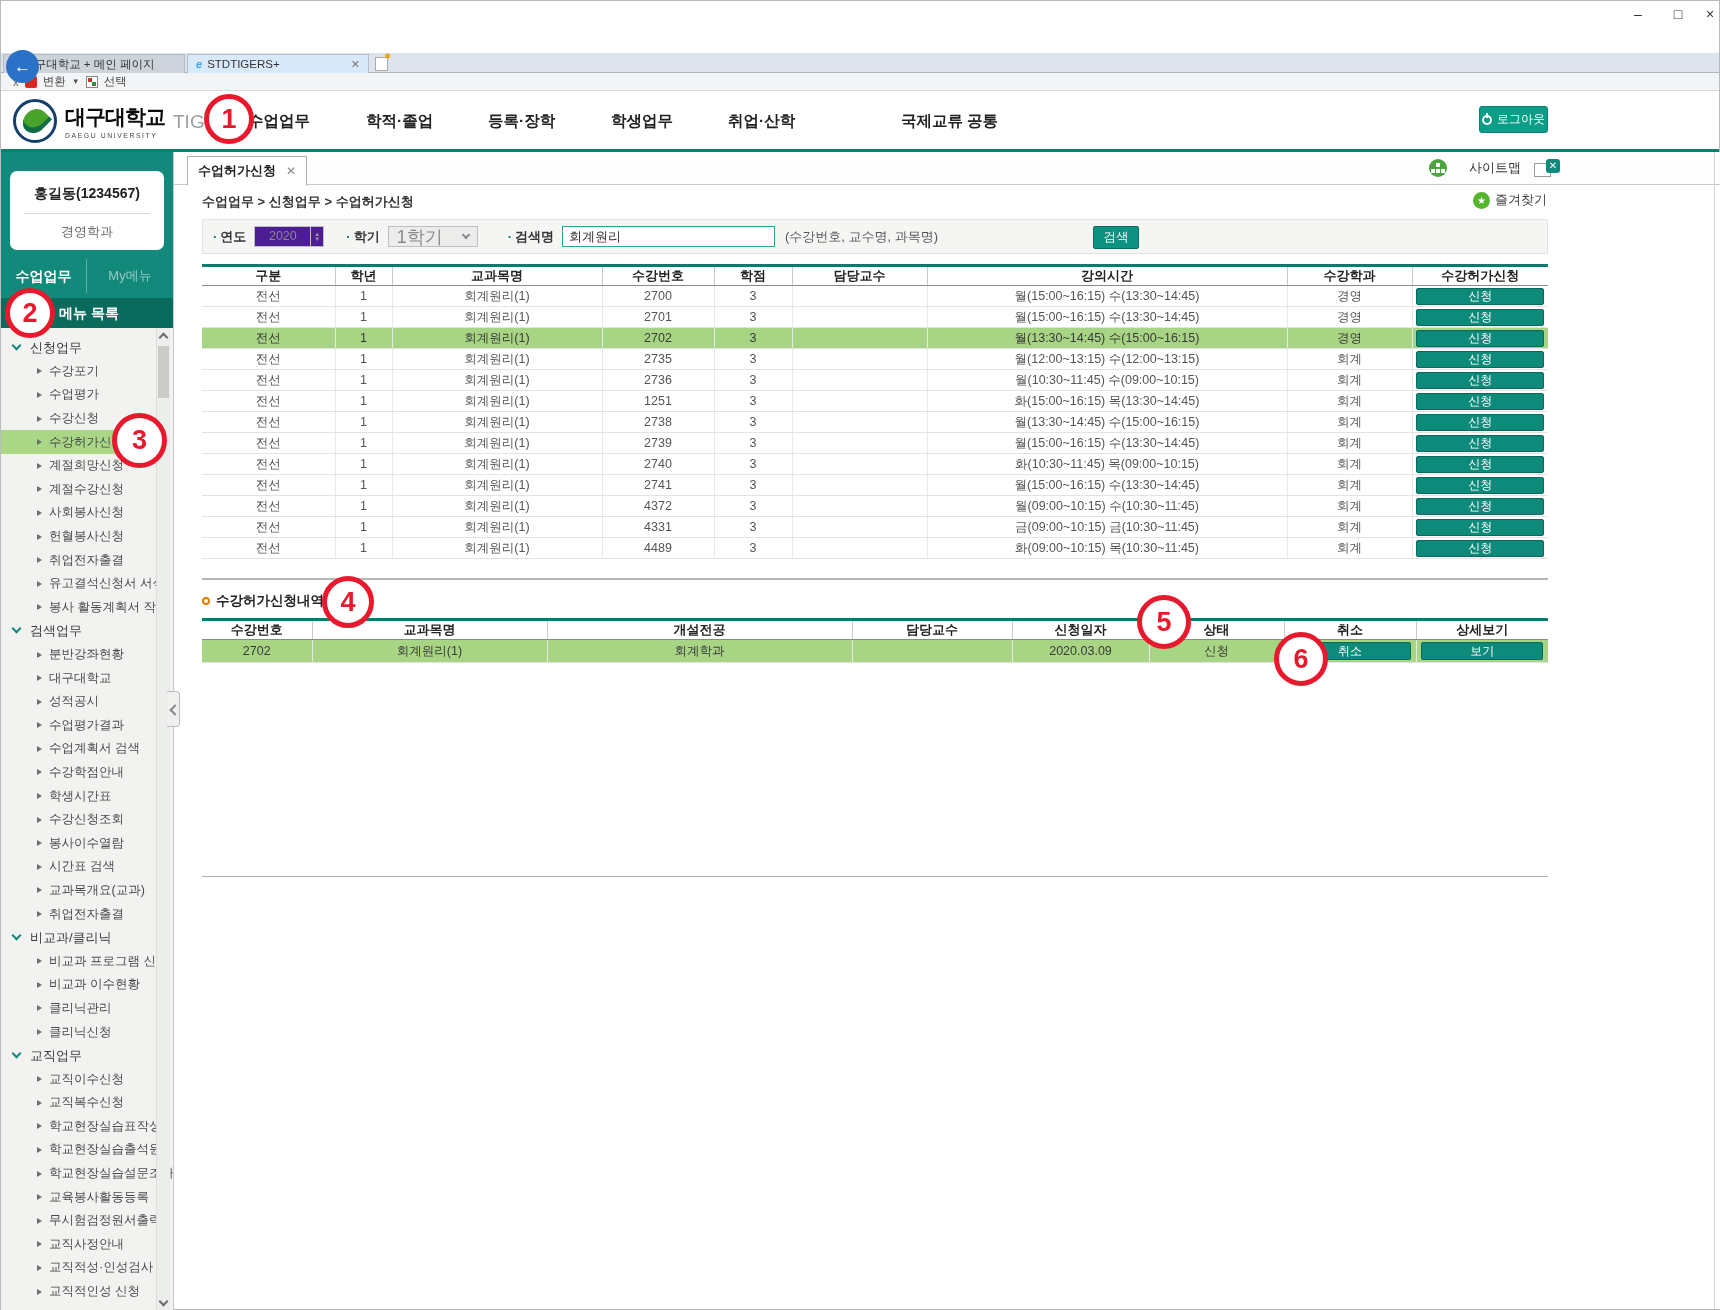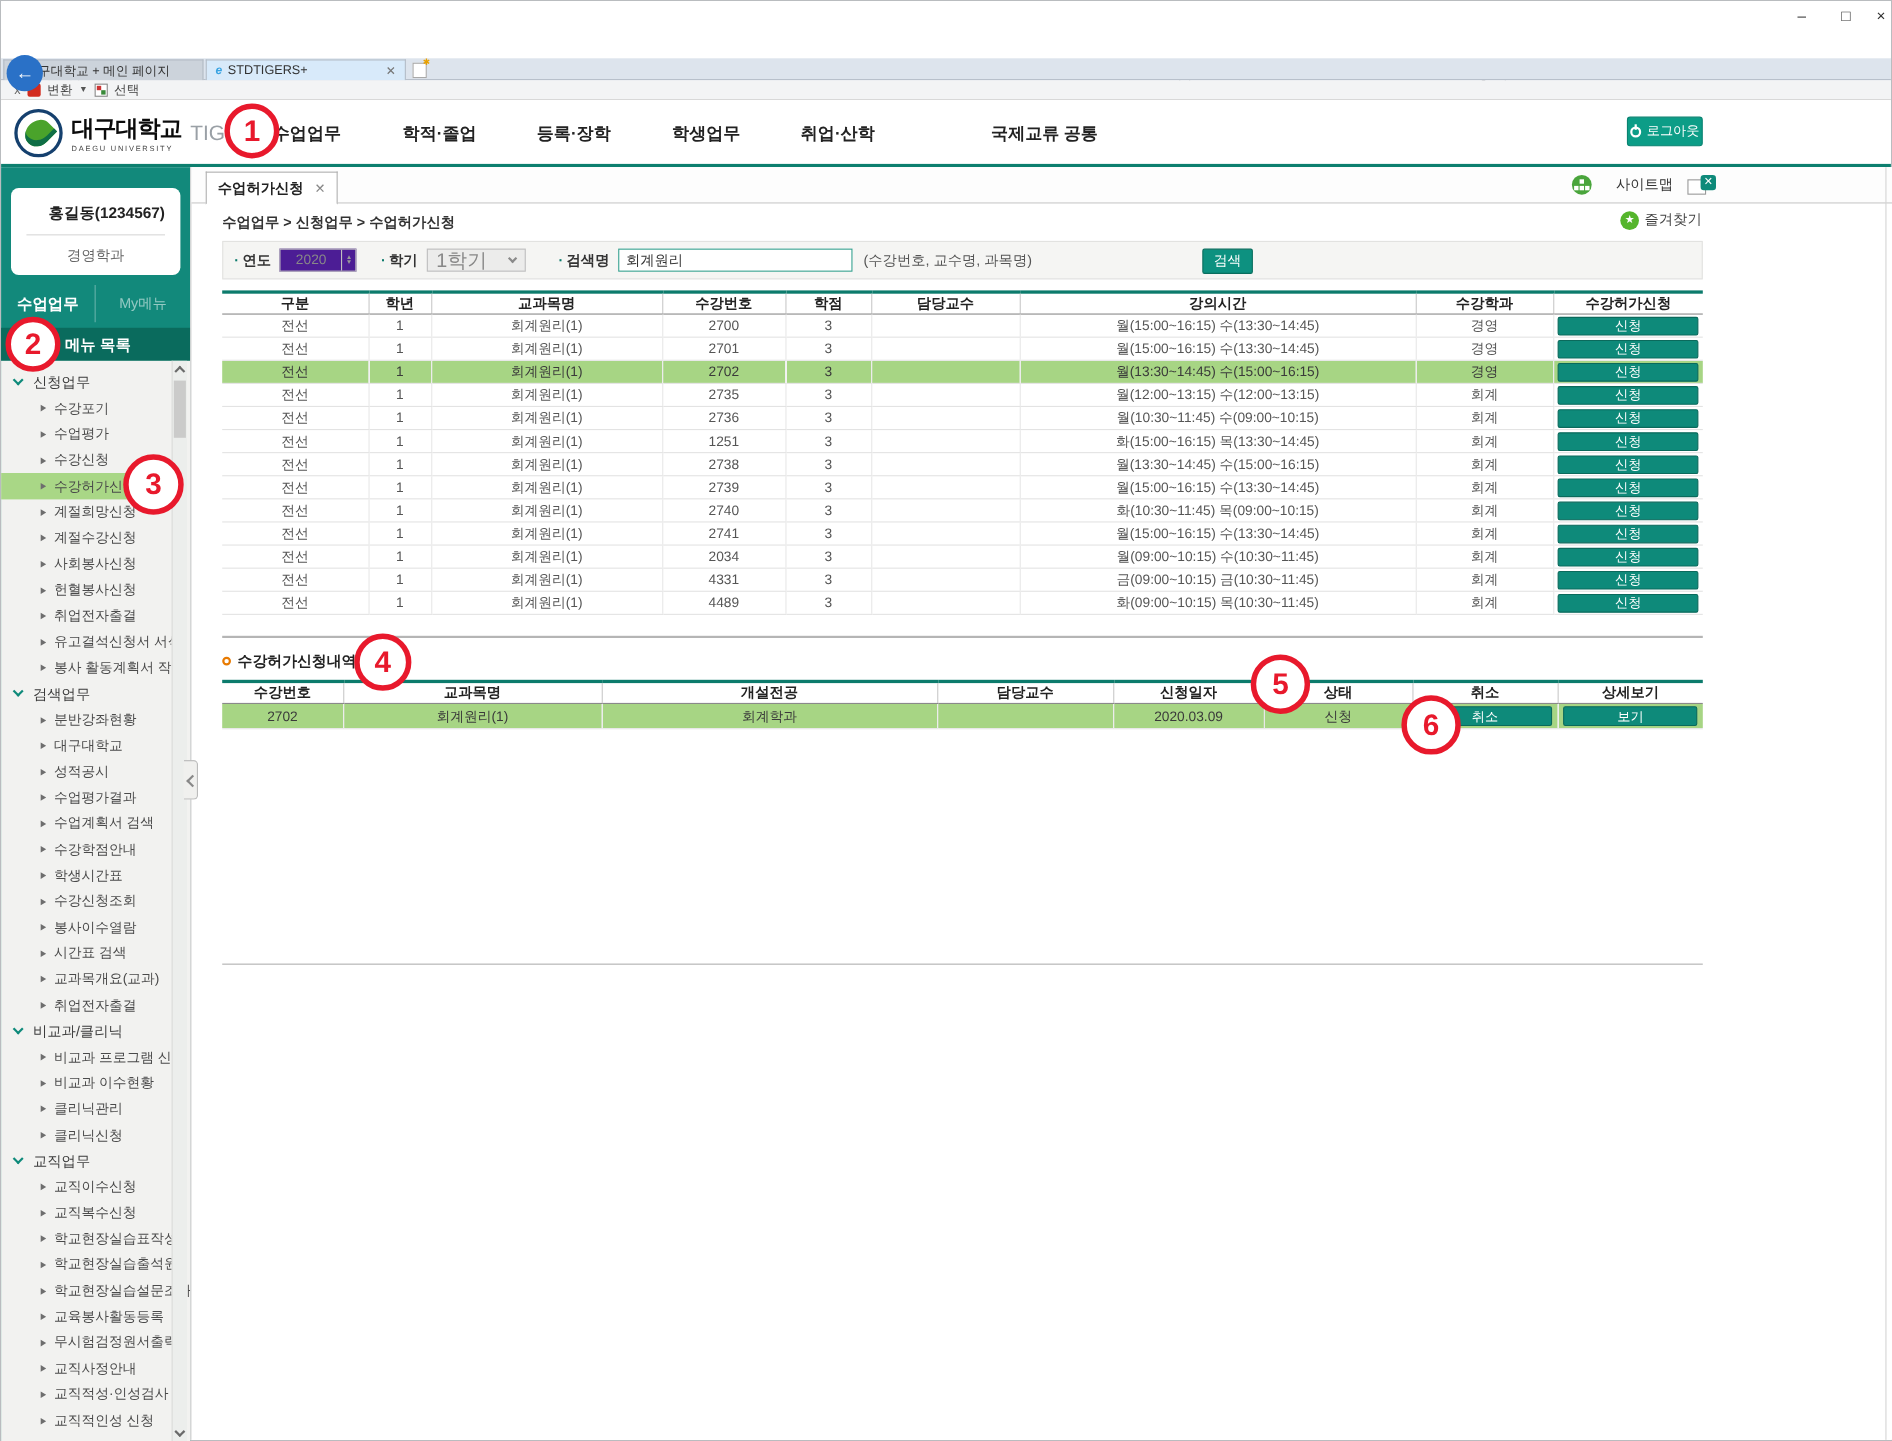--- a/index.html
+++ b/index.html
@@ -53,21 +53,21 @@
   .uniname .en { font-size:6.8px; color:#444; letter-spacing:1.6px; margin-top:1px; }
   .brand { position:absolute; left:172px; top:20px; font-size:19px; color:#9aa0a6; }
   .appnav span { position:absolute; top:20px; font-size:15.5px; font-weight:bold; color:#222; cursor:pointer; white-space:nowrap; }
   .logoutbtn { position:absolute; left:1478px; top:15px; width:69px; height:27px; background:#0c9d87; border:1px solid #0a8371; border-radius:3px; color:#fff; font-size:12px; display:flex; align-items:center; justify-content:center; gap:5px; cursor:pointer; }
   .icon-power { width:10px; height:10px; border:2px solid #fff; border-radius:50%; position:relative; }
   .icon-power::before { content:""; position:absolute; left:2px; top:-4px; width:2px; height:5px; background:#fff; }
 
   
   .sidebar { position:absolute; left:0; top:151px; width:172px; height:1159px; background:#12897b; }
   .sbcard { position:absolute; left:9px; top:19px; width:154px; height:79px; background:#fff; border-radius:7px; text-align:center; }
-  .sbcard .nm { font-size:14px; font-weight:bold; color:#222; margin-top:14px; padding-bottom:10px; border-bottom:1px solid #d8d8d8; margin-left:14px; margin-right:14px;text-align:right; }
+  .sbcard .nm { font-size:14px; font-weight:bold; color:#222; margin-top:14px; padding-bottom:10px; border-bottom:1px solid #d8d8d8; margin-left:14px; margin-right:14px; }
   .sbcard .dp { font-size:13px; color:#666; margin-top:9px; }
   .sbtabs { position:absolute; left:0; top:107px; width:172px; height:34px; display:flex; }
   .sbtabs .t1 { width:86px; text-align:center; font-size:14px; font-weight:bold; color:#fff; line-height:34px; border-right:1px solid rgba(255,255,255,0.35); cursor:pointer; }
   .sbtabs .t2 { width:86px; text-align:center; font-size:13px; color:rgba(255,255,255,0.55); line-height:34px; cursor:pointer; }
   .menubar { position:absolute; left:0; top:146px; width:172px; height:30px; background:#0a6b5d; color:#fff; font-size:14px; font-weight:bold; line-height:30px; padding-left:58px; }
   .menu { position:absolute; left:0; top:176px; width:172px; bottom:0; background:#f2f2f0; overflow:hidden; padding-top:8px; }
   .mi { height:23.6px; display:flex; align-items:center; cursor:pointer; width:158px; }
   .mi .lbl { white-space:nowrap; }
   .mi.parent { padding-left:12px; font-size:13px; color:#3a3a3a; }
   .mi.child { padding-left:36px; font-size:12.5px; color:#4a4a4a; }
@@ -589,21 +589,21 @@
             <td>월(15:00~16:15) 수(13:30~14:45)</td>
             <td>회계</td>
             <td>
               <button class="tbtn">신청</button>
             </td>
           </tr>
           <tr>
             <td>전선</td>
             <td>1</td>
             <td>회계원리(1)</td>
-            <td>2034</td>
+            <td>4372</td>
             <td>3</td>
             <td></td>
             <td>월(09:00~10:15) 수(10:30~11:45)</td>
             <td>회계</td>
             <td>
               <button class="tbtn">신청</button>
             </td>
           </tr>
           <tr>
             <td>전선</td>

